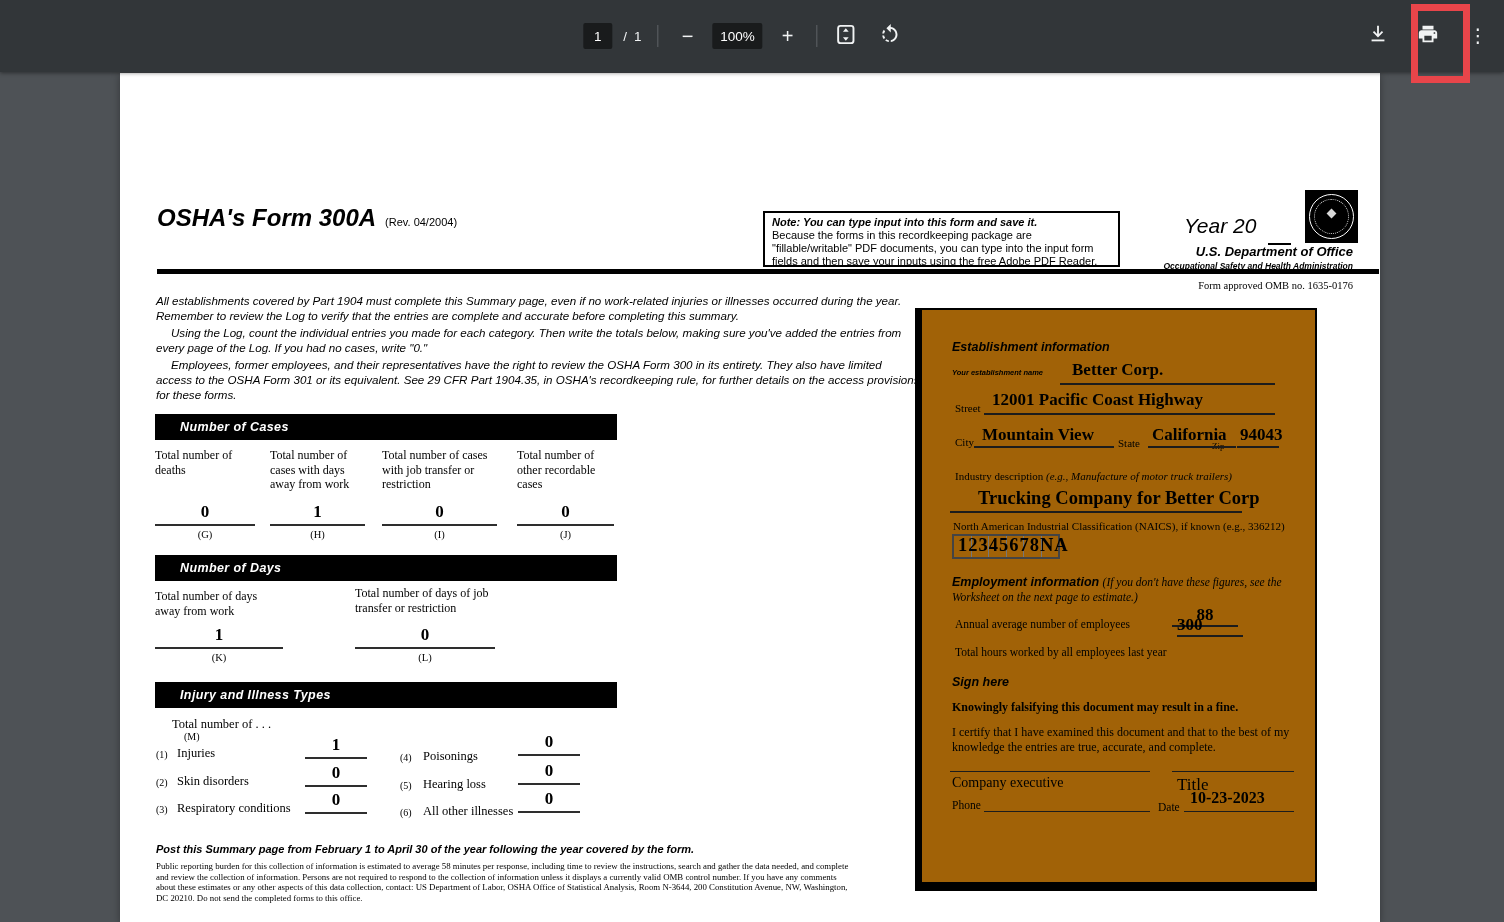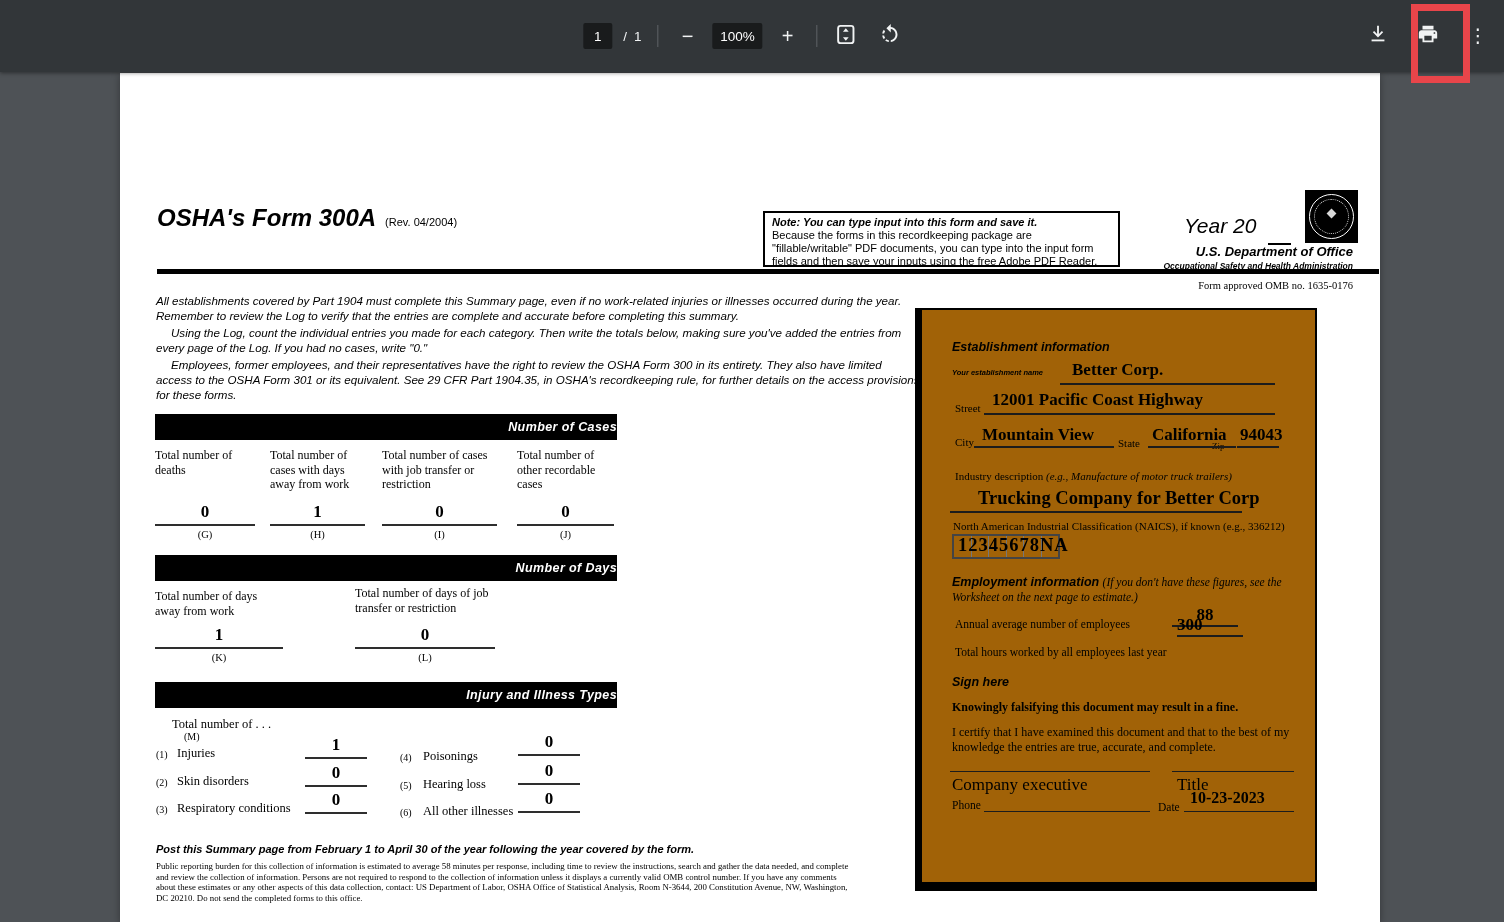--- a/index.html
+++ b/index.html
@@ -54,21 +54,21 @@
   .osha-admin { left:1005px; top:188px; width:228px; text-align:right;
                 font:700 italic 8.5px "Liberation Sans",sans-serif; }
   .omb { left:1005px; top:207px; width:228px; text-align:right; font-size:10.5px; }
 
   .intro { left:36px; top:221px; width:764px; font:400 italic 11.6px "Liberation Sans",sans-serif;
            line-height:14.6px; color:#000; }
   .intro p + p { margin-top:3px; text-indent:15px; }
 
   .blackbar { position:absolute; left:35px; width:462px; height:26px; background:#000;
               color:#fff; font:700 italic 12.5px "Liberation Sans",sans-serif;
-              line-height:26px; padding-left:13px; letter-spacing:.4px;text-align:right; }
+              line-height:26px; padding-left:25px; letter-spacing:.4px; }
 
   .stat-col { position:absolute; font-family:"Liberation Serif","DejaVu Serif",serif; }
   .stat-col .lbl { font-size:12px; line-height:14.5px; min-height:54px; }
   .stat-col .val { font-weight:700; font-size:17px; text-align:center;
                    border-bottom:2px solid #2e2e2e; padding-bottom:0; height:24px; }
   .stat-col .code { text-align:center; font-size:10.5px; margin-top:3px; }
 
   .inj-num { position:absolute; font-size:10px; }
   .inj-lbl { position:absolute; font-size:12.5px; }
   .inj-val { position:absolute; width:62px; font-weight:700; font-size:17px; text-align:center;
@@ -288,21 +288,21 @@
     <div class="p-abs fval" style="left:250px; top:295px; width:66px; text-align:center; border-bottom:2px solid #1c1c1c;">88</div>
 
     <div class="p-abs flbl" style="left:33px; top:336px; font-size:11.5px;">Total hours worked by all employees last year</div>
     <div class="p-abs fval" style="left:255px; top:305px; width:66px; text-align:left; border-bottom:2px solid #1c1c1c;">300</div>
 
     <div class="p-abs p-h" style="left:30px; top:365px;">Sign here</div>
     <div class="p-abs ser" style="left:30px; top:390px; font-weight:700; font-size:12px;">Knowingly falsifying this document may result in a fine.</div>
     <div class="p-abs ser" style="left:30px; top:415px; width:342px; font-size:12px; line-height:15px;">I certify that I have examined this document and that to the best of my knowledge the entries are true, accurate, and complete.</div>
 
     <div class="p-line" style="left:28px; top:461px; width:200px; height:1.2px;"></div>
-    <div class="p-abs flbl" style="left:30px; top:465px; font-size:17px;">Company executive</div>
+    <div class="p-abs flbl" style="left:30px; top:465px; font-size:14px;">Company executive</div>
     <div class="p-line" style="left:250px; top:461px; width:122px; height:1.2px;"></div>
     <div class="p-abs flbl" style="left:255px; top:465px; font-size:17px;">Title</div>
 
     <div class="p-abs flbl" style="left:30px; top:489px; font-size:11.5px;">Phone</div>
     <div class="p-line" style="left:62px; top:501px; width:166px; height:1.2px;"></div>
     <div class="p-abs flbl" style="left:236px; top:491px; font-size:11.5px;">Date</div>
     <div class="p-abs fval" style="left:268px; top:479px; font-size:16px;">10-23-2023</div>
     <div class="p-line" style="left:262px; top:501px; width:110px; height:1.2px;"></div>
   </div>
 </div>

